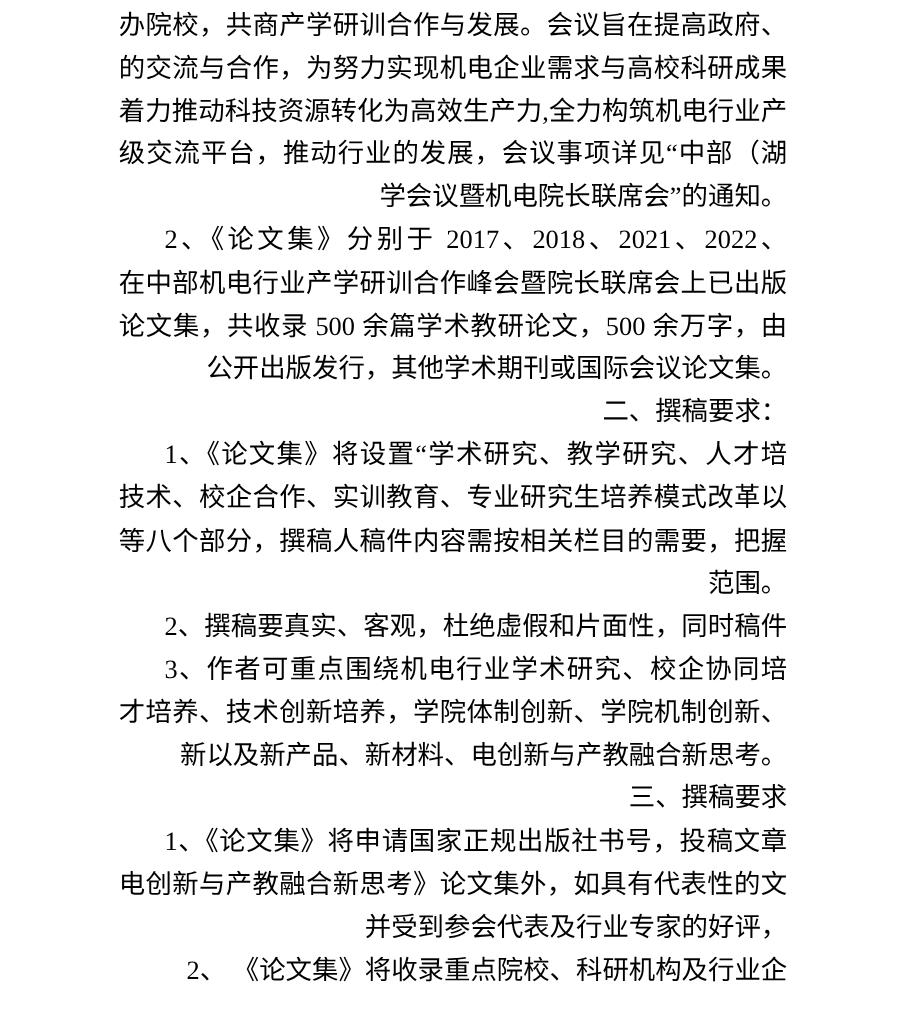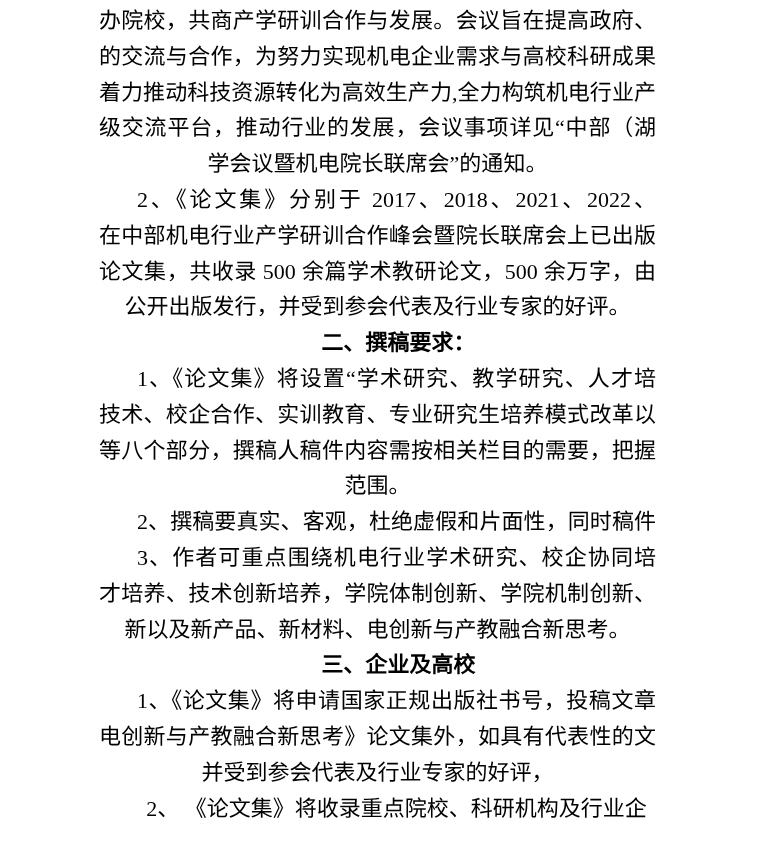--- a/index.html
+++ b/index.html
@@ -27,52 +27,52 @@
     white-space: normal;
   }
   
   .fl {
     text-align: justify;
     text-align-last: justify;
     text-justify: inter-character;
   }
   
   .end {
-    text-align: center;
+    text-align: right;
   }
   
   .cont { text-indent: 0; }
   
   .num { text-indent: 38px; }
   
   .head {
     text-indent: 42px;
-    font-weight: bold;
+    font-weight: normal;
   }
 </style>
 </head>
 <body>
 
 <div class="page">
   <div class="ln fl cont">办院校，共商产学研训合作与发展。会议旨在提高政府、企业及高校</div>
   <div class="ln fl cont">的交流与合作，为努力实现机电企业需求与高校科研成果无缝对接，</div>
   <div class="ln fl cont">着力推动科技资源转化为高效生产力,全力构筑机电行业产学研训高</div>
   <div class="ln fl cont">级交流平台，推动行业的发展，会议事项详见“中部（湖北）机电产</div>
   <div class="ln end cont">学会议暨机电院长联席会”的通知。</div>
   <div class="ln fl num">2、《论文集》分别于 2017、2018、2021、2022、2023、2025 年</div>
   <div class="ln fl cont">在中部机电行业产学研训合作峰会暨院长联席会上已出版发行 6 本</div>
   <div class="ln fl cont">论文集，共收录 500 余篇学术教研论文，500 余万字，由国家出版社</div>
-  <div class="ln end cont">公开出版发行，并受到参会代表及行业专家的好评。</div>
+  <div class="ln end cont">公开出版发行，其他学术期刊或国际会议论文集。</div>
   <div class="ln end head">二、撰稿要求：</div>
   <div class="ln fl num">1、《论文集》将设置“学术研究、教学研究、人才培养、产品</div>
   <div class="ln fl cont">技术、校企合作、实训教育、专业研究生培养模式改革以及相关行业”</div>
   <div class="ln fl cont">等八个部分，撰稿人稿件内容需按相关栏目的需要，把握好撰稿内容</div>
   <div class="ln end cont">范围。</div>
   <div class="ln fl num">2、撰稿要真实、客观，杜绝虚假和片面性，同时稿件要具针对</div>
   <div class="ln fl num">3、作者可重点围绕机电行业学术研究、校企协同培养、创业人</div>
   <div class="ln fl cont">才培养、技术创新培养，学院体制创新、学院机制创新、实践教育创</div>
   <div class="ln end cont">新以及新产品、新材料、电创新与产教融合新思考。</div>
-  <div class="ln end head">三、企业及高校</div>
+  <div class="ln end head">三、撰稿要求</div>
   <div class="ln fl num">1、《论文集》将申请国家正规出版社书号，投稿文章除刊发《机</div>
   <div class="ln fl cont">电创新与产教融合新思考》论文集外，如具有代表性的文章可推介到</div>
   <div class="ln end cont">并受到参会代表及行业专家的好评，</div>
   <div class="ln end num">2、 《论文集》将收录重点院校、科研机构及行业企业文章。</div>
 </div>
 
 </body></html>

